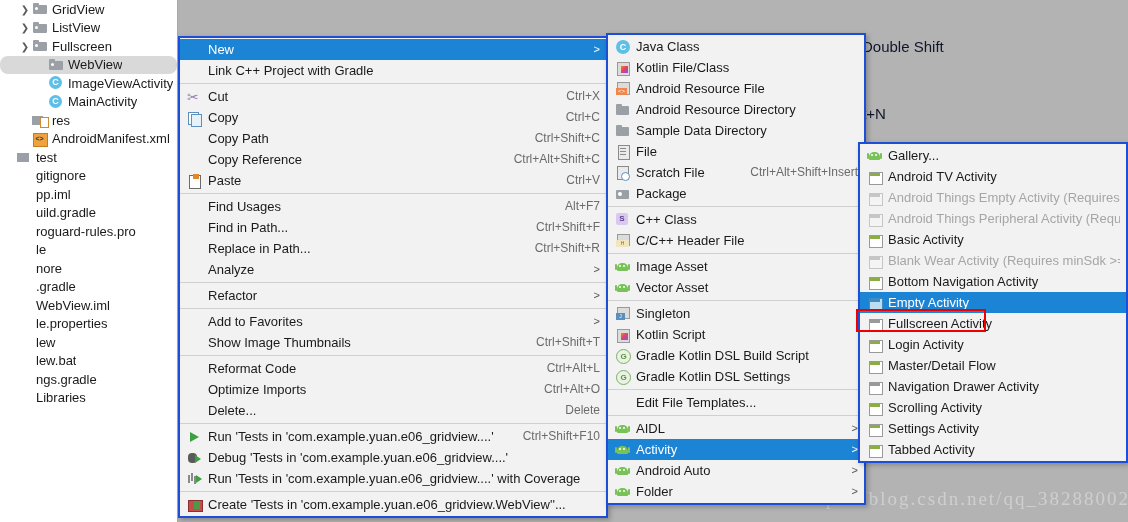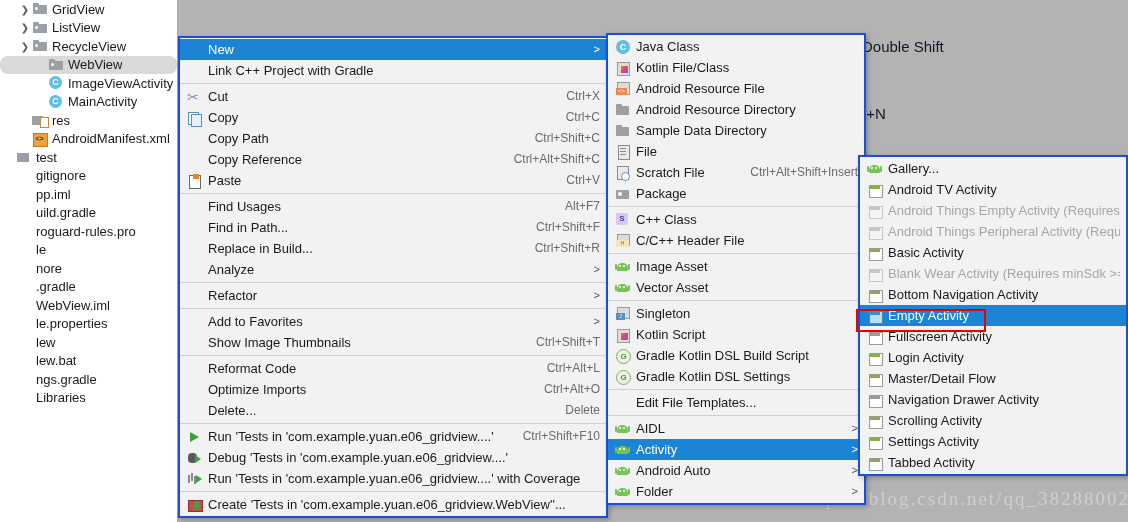--- a/index.html
+++ b/index.html
@@ -114,21 +114,21 @@
     flex:0 0 auto; width:12px; text-align:right; color:#555; font-size:11px;
   }
   .mi.sel .mi-arrow { color:#fff; }
   .sep { height:1px; background:#d0d0d0; margin:2px 0; }
 
   
   #menu-context { left:178px; top:36px; width:430px; }
   
   #menu-new { left:606px; top:33px; width:260px; }
   
-  #menu-activity { left:858px; top:155px; width:270px; }
+  #menu-activity { left:858px; top:142px; width:270px; }
 
   
   .gi { position:absolute; left:2px; top:0px; width:16px; height:16px; }
 
   
   .ic-cut::before{ content:"\2702"; position:absolute; left:1px; top:-2px; font-size:14px; color:#9b7fb5;}
   
   .ic-copy::before{ content:""; position:absolute; left:2px; top:2px; width:9px; height:11px; background:#fff; border:1px solid #5a8fc0;}
   .ic-copy::after{ content:""; position:absolute; left:5px; top:4px; width:9px; height:11px; background:#e8f1fa; border:1px solid #5a8fc0;}
   
@@ -260,21 +260,21 @@
         <span class="ico-folder-dot"></span>
       </span>
       <span class="tree-label">ListView</span>
     </div>
     <div class="tree-row">
       <span style="flex: 0 0 16px;"></span>
       <span class="tree-arrow">❯</span>
       <span class="tree-ico ico-folder">
         <span class="ico-folder-dot"></span>
       </span>
-      <span class="tree-label">RecycleView</span>
+      <span class="tree-label">Fullscreen</span>
     </div>
     <div class="tree-row selected">
       <span style="flex: 0 0 32px;"></span>
       <span class="tree-arrow"></span>
       <span class="tree-ico ico-folder">
         <span class="ico-folder-dot"></span>
       </span>
       <span class="tree-label">WebView</span>
     </div>
     <div class="tree-row">
@@ -435,21 +435,21 @@
       <span class="mi-label">Find Usages</span>
       <span class="mi-short">Alt+F7</span>
     </div>
     <div class="mi">
       <span class="mi-ico"></span>
       <span class="mi-label">Find in Path...</span>
       <span class="mi-short">Ctrl+Shift+F</span>
     </div>
     <div class="mi">
       <span class="mi-ico"></span>
-      <span class="mi-label">Replace in Build...</span>
+      <span class="mi-label">Replace in Path...</span>
       <span class="mi-short">Ctrl+Shift+R</span>
     </div>
     <div class="mi">
       <span class="mi-ico"></span>
       <span class="mi-label">Analyze</span>
       <span class="mi-arrow">&gt;</span>
     </div>
     <div class="sep"></div>
     <div class="mi">
       <span class="mi-ico"></span>

